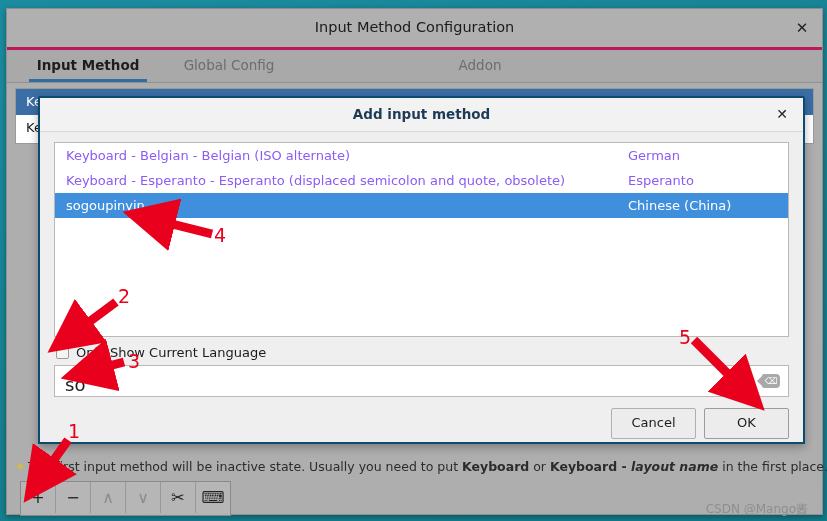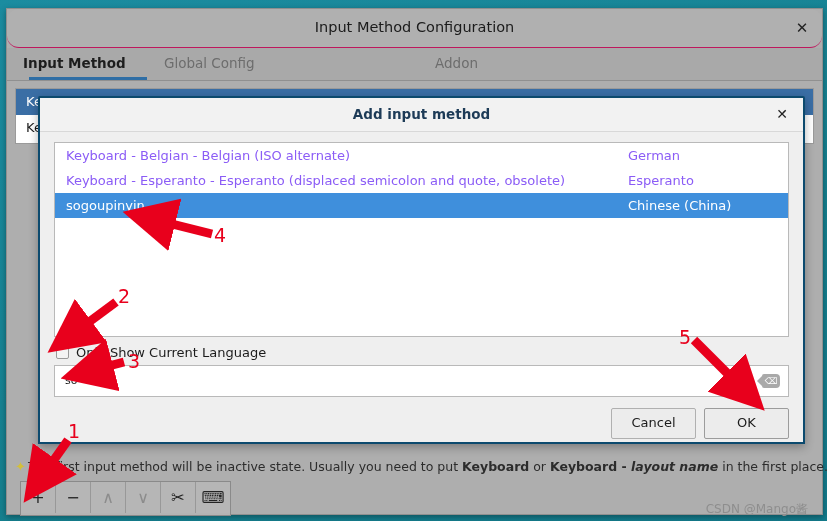--- a/index.html
+++ b/index.html
@@ -19,40 +19,39 @@
 
   
   .window{
     position:absolute;left:6px;top:8px;width:815px;height:505px;
     background:#aeaeae;
     border:1px solid #8f8f8f;
     box-shadow:0 2px 6px rgba(0,0,0,.35);
   }
   .titlebar{
     position:relative;height:38px;background:#b0b0b0;
-    border-bottom:1px solid #be185d;
-    border-radius:12px;
+    border-bottom:3px solid #be185d;
   }
   .titlebar .title{
     position:absolute;left:0;right:0;top:10px;text-align:center;
     font-size:14.5px;color:#1b1b1b;font-weight:400;
   }
   .titlebar .winclose{
     position:absolute;right:10px;top:9px;width:20px;height:20px;
     text-align:center;line-height:20px;font-size:15px;color:#222;cursor:pointer;
   }
 
   
   .tabs{
     position:relative;height:32px;background:#a9a9a9;
     border-bottom:1px solid #909090;
   }
   .tab{
     position:absolute;top:0;height:32px;line-height:30px;
-    font-size:13.5px;color:#6d6d6d;cursor:pointer;
+    font-size:13.5px;color:#6d6d6d;cursor:pointer;text-align:center;
   }
   .tab.active{color:#1d1d1d;font-weight:bold;}
   .tab.active:after{
     content:"";position:absolute;left:6px;right:6px;bottom:0;height:3px;background:#2f6ea5;
   }
 
   
   .bglist{
     position:absolute;left:8px;top:79px;right:8px;height:54px;
     background:#ffffff;border:1px solid #9a9a9a;
@@ -131,21 +130,21 @@
     width:13px;height:13px;border:1px solid #9a9a9a;background:#f4f4f4;
     border-radius:2px;margin-right:7px;box-sizing:border-box;
   }
   .chklabel{font-size:13px;color:#1b1b1b;}
 
   .searchbox{
     position:absolute;left:14px;top:233px;right:14px;height:32px;
     background:#fff;border:1px solid #b9b9b9;box-sizing:border-box;
   }
   .searchbox .val{
-    position:absolute;left:10px;top:8px;font-size:11px;color:#1b1b1b;
+    position:absolute;left:10px;top:8px;font-size:18px;color:#1b1b1b;
   }
   .clr-icon{
     position:absolute;right:8px;top:8px;width:18px;height:14px;
     background:#a9a9a9;border-radius:2px 4px 4px 2px;
     display:flex;align-items:center;justify-content:center;
     color:#fff;font-size:9px;cursor:pointer;
   }
   .clr-icon:before{
     content:"";position:absolute;left:-5px;top:2px;
     border-top:5px solid transparent;border-bottom:5px solid transparent;

